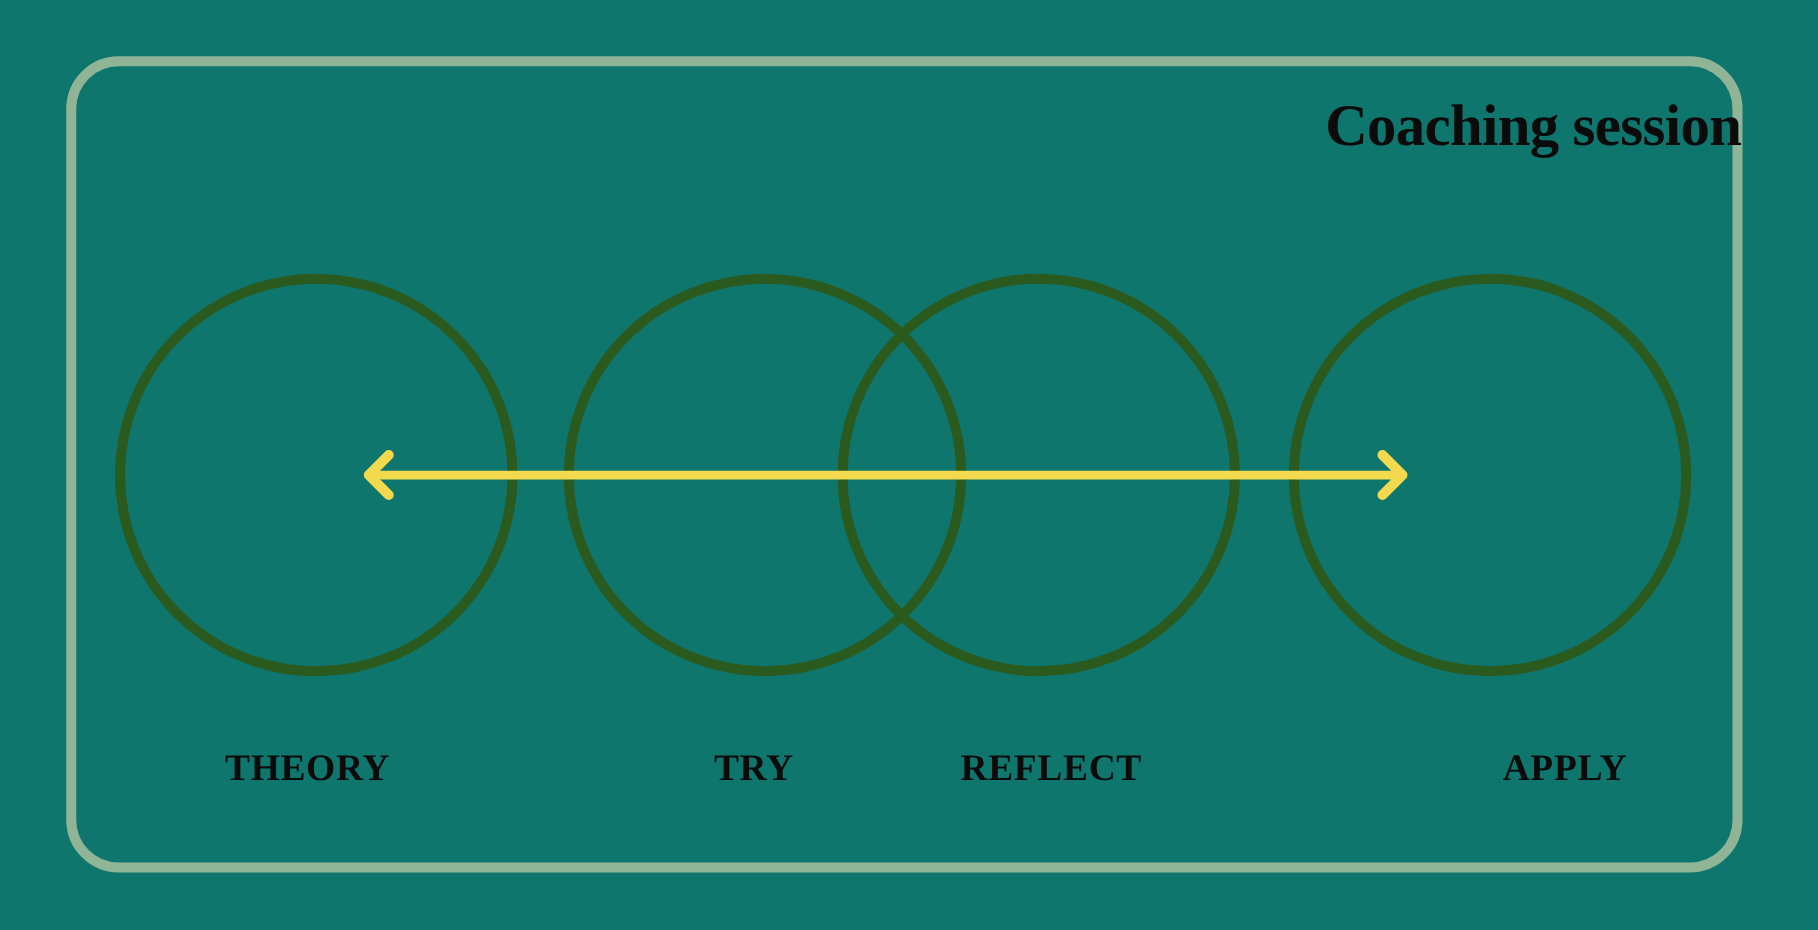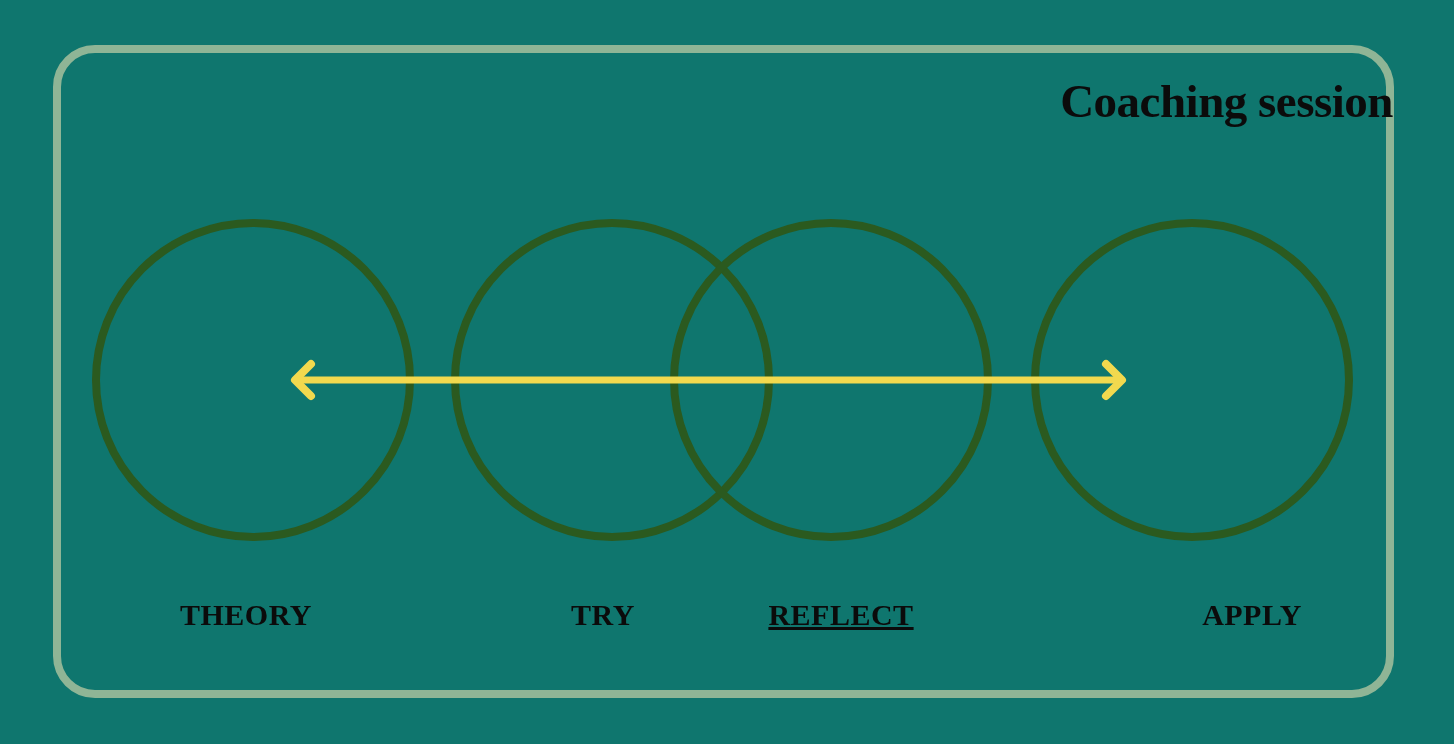--- a/index.html
+++ b/index.html
@@ -79,17 +79,17 @@
         <polyline points="311,364 295,380 311,396" fill="none" stroke="#f2d94e" stroke-width="8" stroke-linecap="round" stroke-linejoin="round"></polyline>
         <polyline points="1106,364 1122,380 1106,396" fill="none" stroke="#f2d94e" stroke-width="8" stroke-linecap="round" stroke-linejoin="round"></polyline>
       </g>
   </svg>
 
   <div id="title">Coaching session</div>
 
   <div id="labels">
       <div class="node-label" style="left: 246px;">THEORY</div>
       <div class="node-label" style="left: 567px; margin-left: 36px;">TRY</div>
-      <div class="node-label" style="left: 841px; text-decoration: underline;">REFLECT</div>
+      <div class="node-label" style="left: 841px;">REFLECT</div>
       <div class="node-label" style="left: 1252px;">APPLY</div>
     </div>
 
 </div>
 
 </body></html>

